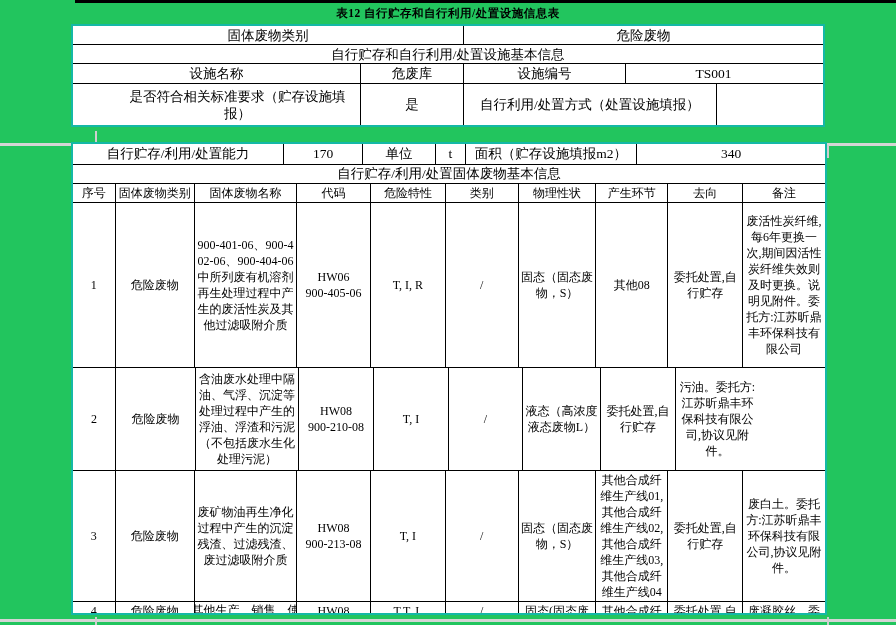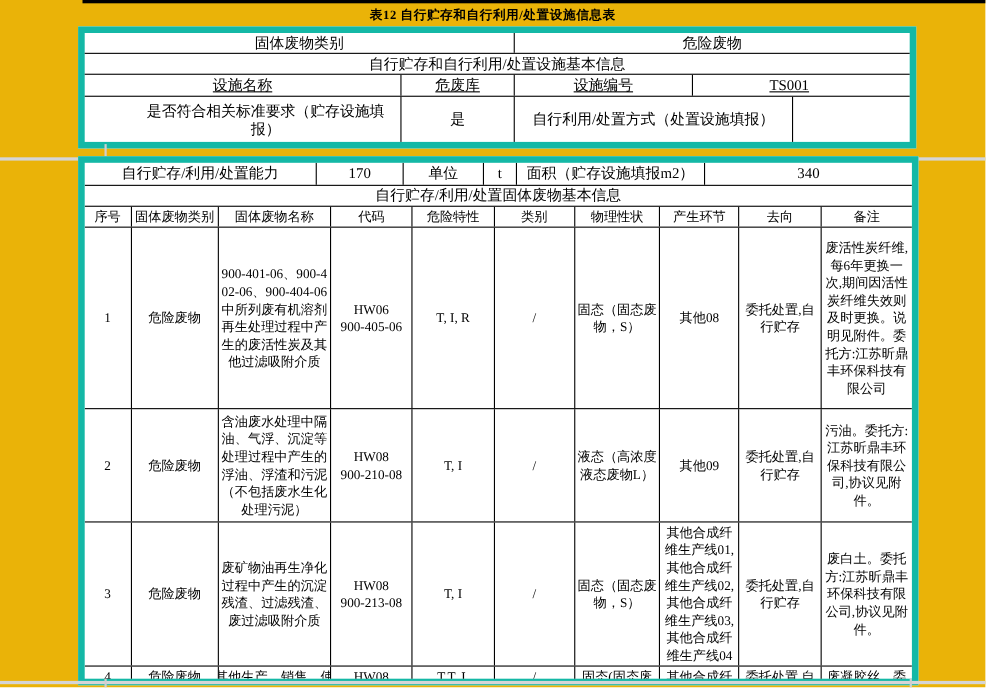--- a/index.html
+++ b/index.html
@@ -1,22 +1,22 @@
 <!DOCTYPE html>
 <html><head>
 <meta charset="utf-8">
 <style>
   html,body{margin:0;padding:0;}
   body{width:896px;height:625px;background:#ffffff;overflow:hidden;
        font-family:"Liberation Serif","DejaVu Serif",serif;color:#000;}
-  .page{position:relative;width:896px;height:625px;background:#eab308;}
+  .page{position:relative;width:896px;height:625px;background:#22c55e;}
   .topline{position:absolute;left:75px;top:0;width:821px;height:3px;background:#000;}
   .doc-title{position:absolute;left:71px;top:6px;width:754px;text-align:center;
              font-weight:bold;font-size:11.5px;letter-spacing:0.5px;}
-  .tbl{position:absolute;border:6px solid #14b8a6;box-sizing:content-box;background:#fff;}
+  .tbl{position:absolute;border:2px solid #14b8a6;box-sizing:content-box;background:#fff;}
   .trow{display:flex;border-top:1px solid #000;}
   .trow.first{border-top:none;}
   .tcell{border-left:1px solid #000;display:flex;align-items:center;justify-content:center;
          text-align:center;box-sizing:border-box;padding:0 2px;overflow:hidden;}
   .tcell.cfirst{border-left:none;}
   
   .tblA{left:71px;top:24px;width:750px;font-size:13.5px;}
   .tblA .trow{line-height:17px;}
   .narrowlbl{display:inline-block;max-width:222px;margin-left:42px;}
   .loc{font-size:11px;white-space:nowrap;}
@@ -30,21 +30,21 @@
   .hdr .tcell{line-height:16px;}
   .pre{white-space:pre-line;}
   
   .ca0{width:210px;}.ca1{width:79px;}.ca2{width:73px;}.ca3{width:30px;}.ca4{width:171px;}.ca5{width:189px;}
   
   .c0{width:42px;}.c1{width:80px;}.c2{width:103px;}.c3{width:75px;}.c4{width:75px;}
   .c5{width:74px;}.c6{width:78px;}.c7{width:73px;}.c8{width:75px;}.c9{width:84px;}
   
   .a0{width:287px;}.a1{width:103px;}.a2{width:162px;}.a3{width:176px;}
   .a12{width:390px;}.a345{width:360px;}.afull{width:882px;}.a23{width:253px;}.a4e{width:107px;}
-  .h18{height:18px;}.h19{height:19px;text-decoration:underline;}.h20{height:20px;}.h41{height:41px;}
+  .h18{height:18px;}.h19{height:19px;}.h20{height:20px;}.h41{height:41px;}
   .r1{height:164px;}.r2{height:102px;}.r3{height:130px;}.r4{height:17px;}
 </style>
 </head>
 <body>
 
 <div class="page">
 
   <div class="topline"></div>
   <div class="doc-title">表12 自行贮存和自行利用/处置设施信息表</div>
 
@@ -117,21 +117,20 @@
 
     <div class="trow r2 wt">
       <div class="tcell cfirst c0">2</div>
       <div class="tcell c1">危险废物</div>
       <div class="tcell c2">含油废水处理中隔油、气浮、沉淀等处理过程中产生的浮油、浮渣和污泥（不包括废水生化处理污泥）</div>
       <div class="tcell c3 pre">HW08
 900-210-08</div>
       <div class="tcell c4">T, I</div>
       <div class="tcell c5">/</div>
       <div class="tcell c6">液态（高浓度液态废物L）</div>
-      <div class="tcell c7">其他09</div>
       <div class="tcell c8">委托处置,自行贮存</div>
       <div class="tcell c9">污油。委托方:江苏昕鼎丰环保科技有限公司,协议见附件。</div>
     </div>
 
     <div class="trow r3 wt">
       <div class="tcell cfirst c0">3</div>
       <div class="tcell c1">危险废物</div>
       <div class="tcell c2">废矿物油再生净化过程中产生的沉淀残渣、过滤残渣、废过滤吸附介质</div>
       <div class="tcell c3 pre">HW08
 900-213-08</div>
@@ -139,21 +138,21 @@
       <div class="tcell c5">/</div>
       <div class="tcell c6">固态（固态废物，S）</div>
       <div class="tcell c7">其他合成纤维生产线01,其他合成纤维生产线02,其他合成纤维生产线03,其他合成纤维生产线04</div>
       <div class="tcell c8">委托处置,自行贮存</div>
       <div class="tcell c9">废白土。委托方:江苏昕鼎丰环保科技有限公司,协议见附件。</div>
     </div>
 
     <div class="trow r4 wt">
       <div class="tcell cfirst c0">4</div>
       <div class="tcell c1">危险废物</div>
-      <div class="tcell c2" style="white-space:nowrap;">其他生产、销售、使</div>
+      <div class="tcell c2" style="white-space:nowrap;font-family:Liberation Mono, monospace;">其他生产、销售、使</div>
       <div class="tcell c3 pre">HW08</div>
       <div class="tcell c4">T,T, I,</div>
       <div class="tcell c5">/</div>
       <div class="tcell c6" style="white-space:nowrap;">固态(固态废</div>
       <div class="tcell c7" style="white-space:nowrap;">其他合成纤</div>
       <div class="tcell c8" style="white-space:nowrap;">委托处置,自</div>
       <div class="tcell c9" style="white-space:nowrap;">废凝胶丝。委</div>
     </div>
   </div>
 

